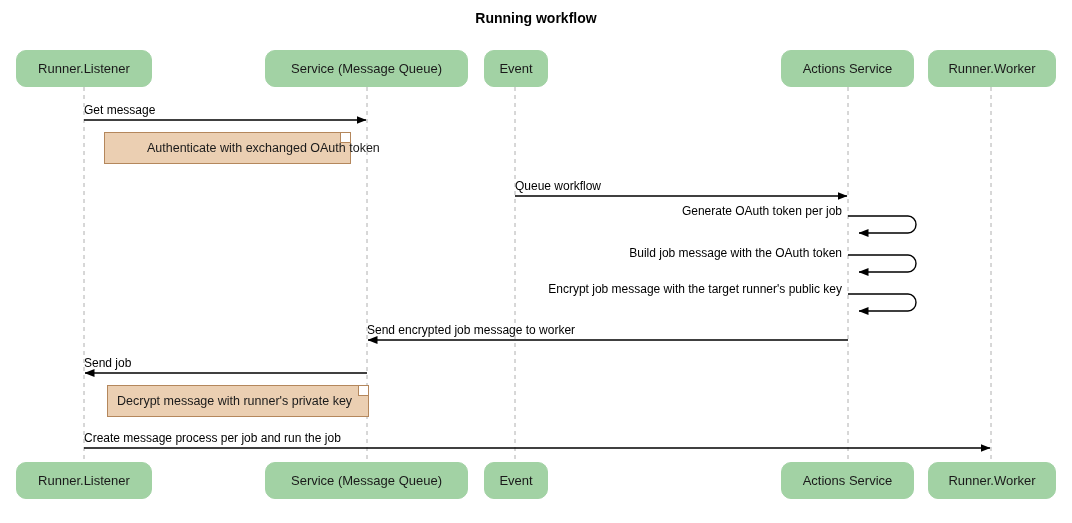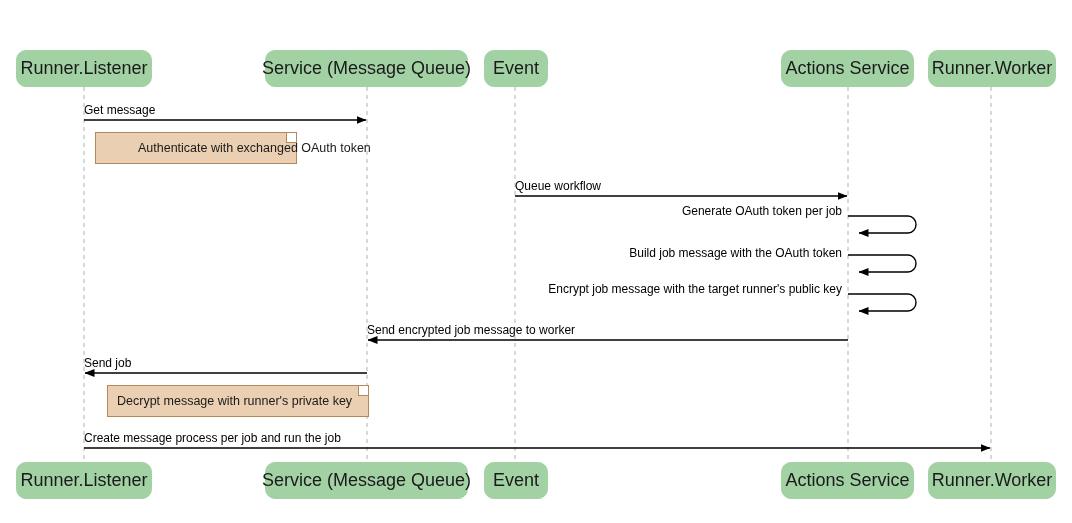--- a/index.html
+++ b/index.html
@@ -39,21 +39,21 @@
   .participant {
     position: absolute;
     box-sizing: border-box;
     height: 37px;
     background: #a2d2a4;
     border: 1px solid #a2d2a4;
     border-radius: 10px;
     display: flex;
     align-items: center;
     justify-content: center;
-    font-size: 18px;
+    font-size: 13px;
     color: #1a1a1a;
     white-space: nowrap;
     padding: 0 12px;
   }
   .note {
     position: absolute;
     box-sizing: border-box;
     height: 32px;
     background: #ebcfb2;
     border: 1px solid #b4875c;
@@ -82,20 +82,21 @@
     line-height: 14px;
   }
   .msg-label.center { }
   .msg-label.right  { }
 </style>
 </head>
 <body>
 
 <div id="diagram">
 
+  <div class="title">Running workflow</div>
 
   <svg id="svg-layer" viewBox="0 0 1072 523" xmlns="http://www.w3.org/2000/svg">
     <defs>
       <marker id="arrowhead" markerWidth="10" markerHeight="8" refX="9.5" refY="4" orient="auto" markerUnits="userSpaceOnUse">
         <path d="M0,0 L10,4 L0,8 z" fill="#000000"></path>
       </marker>
     </defs>
     <g id="lifelines">
         <line x1="84" x2="84" y1="87" y2="462" stroke="#b0b0b0" stroke-width="1" stroke-dasharray="4,4"></line>
         <line x1="367" x2="367" y1="87" y2="462" stroke="#b0b0b0" stroke-width="1" stroke-dasharray="4,4"></line>
@@ -143,21 +144,21 @@
         <span>Event</span>
       </div>
       <div class="participant" style="left: 781px; top: 462px; width: 133px;">
         <span>Actions Service</span>
       </div>
       <div class="participant" style="left: 928px; top: 462px; width: 128px;">
         <span>Runner.Worker</span>
       </div>
     </div>
   <div id="notes-layer">
-      <div class="note" style="left: 95px; top: 132px; width: 202px; padding-left: 42px;">
+      <div class="note" style="left: 104px; top: 132px; width: 247px; padding-left: 42px;">
         <span>Authenticate with exchanged OAuth token</span>
         <div class="note-fold"></div>
       </div>
       <div class="note" style="left: 95px; top: 385px; width: 262px; margin-left: 12px;">
         <span>Decrypt message with runner's private key</span>
         <div class="note-fold"></div>
       </div>
     </div>
   <div id="labels-layer">
       <div class="msg-label center" style="left: 84px; width: 283px; top: 103px;">Get message</div>

